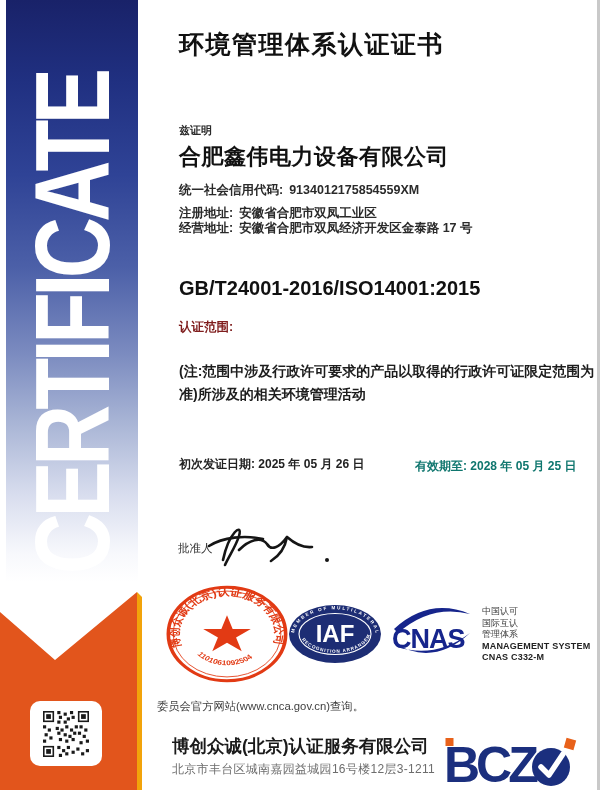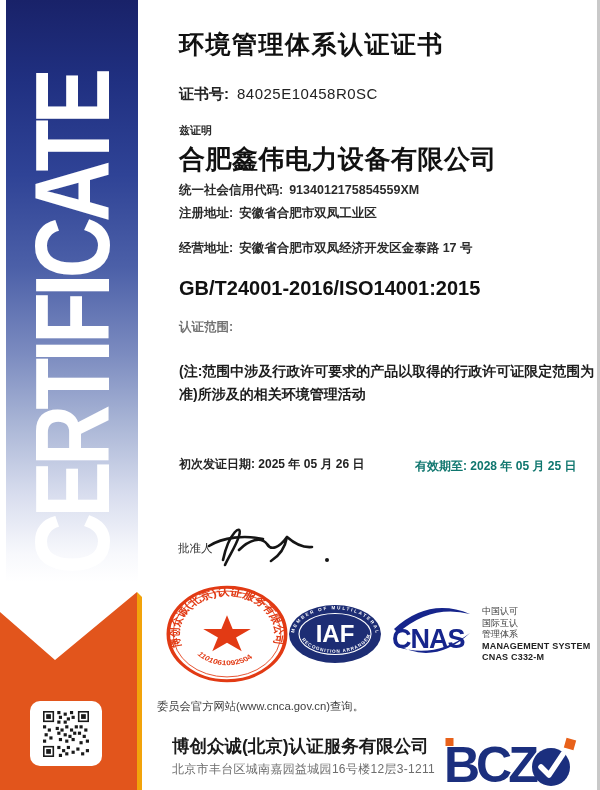--- a/index.html
+++ b/index.html
@@ -35,26 +35,26 @@
     display:flex; align-items:center; justify-content:center;
   }
   .qr-box svg rect.m { fill:#1a1a1a; }
 
   
   .title { left:179px; top:28px; font-size:25px; font-weight:700; color:#111; letter-spacing:1.5px; }
   .certno { left:179px; top:85px; font-size:15px; color:#222; }
   .certno .lbl { font-weight:600; }
   .certno .val { margin-left:8px; font-weight:500; letter-spacing:0.5px; }
   .certify { left:179px; top:123px; font-size:11px; font-weight:700; color:#2a2a2a; }
-  .company { left:179px; top:142px; font-size:26px; font-weight:700; color:#111; letter-spacing:0.5px; }
+  .company { left:179px; top:142px; font-size:22px; font-weight:700; color:#111; letter-spacing:0.5px; }
   .frow { left:179px; font-size:12.5px; font-weight:600; color:#2a2a2a; }
   .frow .val { margin-left:6px;text-align:center; }
   .std-label { left:179px; top:261px; font-size:12.5px; font-weight:600; color:#2a2a2a; }
   .std-value { left:179px; top:277px; font-size:20px; font-weight:700; color:#111; }
-  .scope-label { left:179px; top:319px; font-size:12.5px; font-weight:600; color:#737373; }
+  .scope-label { left:179px; top:319px; font-size:12.5px; font-weight:600; color:#7f1d1d; }
   .scope-line { left:179px; font-size:14px; font-weight:700; color:#1d1d1d; }
   .date-issue { left:179px; top:456px; font-size:12px; font-weight:600; color:#222; }
   .date-expiry { left:415px; top:458px; font-size:12px; font-weight:600; color:#0f766e; }
   .approver { left:178px; top:541px; font-size:11.5px; color:#333; }
   .sig-svg { left:205px; top:520px; }
   .seal-svg { left:163px; top:583px; }
   .iaf-svg { left:287px; top:603px; }
   .cnas-svg { left:391px; top:605px; }
   .accred { left:482px; top:606px; font-size:9px; line-height:11.5px; color:#3d3d3d; }
   .accred .en { font-weight:700; color:#222; letter-spacing:0.2px; }
@@ -130,33 +130,30 @@
       <rect class="m" x="18" y="25" width="2" height="2"></rect>
         <rect class="m" x="21" y="23" width="2" height="2"></rect>
         <rect class="m" x="24" y="26" width="2" height="2"></rect>
       <rect class="m" x="27" y="24" width="2" height="2"></rect>
         <rect class="m" x="10" y="27" width="2" height="2"></rect>
         <rect class="m" x="14" y="26" width="2" height="2"></rect>
     </svg>
   </div>
 
   <div class="abs title">环境管理体系认证证书</div>
-  <div class="abs certno">
-    <span class="lbl">证书号:</span><span class="val">84025E10458R0SC</span>
-  </div>
   <div class="abs certify">兹证明</div>
   <div class="abs company">合肥鑫伟电力设备有限公司</div>
 
   <div class="abs frow" style="top:182px">
     <span>统一社会信用代码:</span><span class="val">9134012175854559XM</span>
   </div>
   <div class="abs frow" style="top:205px">
     <span>注册地址:</span><span class="val">安徽省合肥市双凤工业区</span>
   </div>
-  <div class="abs frow" style="top:240px">
+  <div class="abs frow" style="top:220px">
     <span>经营地址:</span><span class="val">安徽省合肥市双凤经济开发区金泰路 17 号</span>
   </div>
 
   <div class="abs std-value">GB/T24001-2016/ISO14001:2015</div>
 
   <div class="abs scope-label">认证范围:</div>
   <div class="abs scope-line" style="top:363px">(注:范围中涉及行政许可要求的产品以取得的行政许可证限定范围为</div>
   <div class="abs scope-line" style="top:386px">准)所涉及的相关环境管理活动</div>
 
   <div class="abs date-issue">

